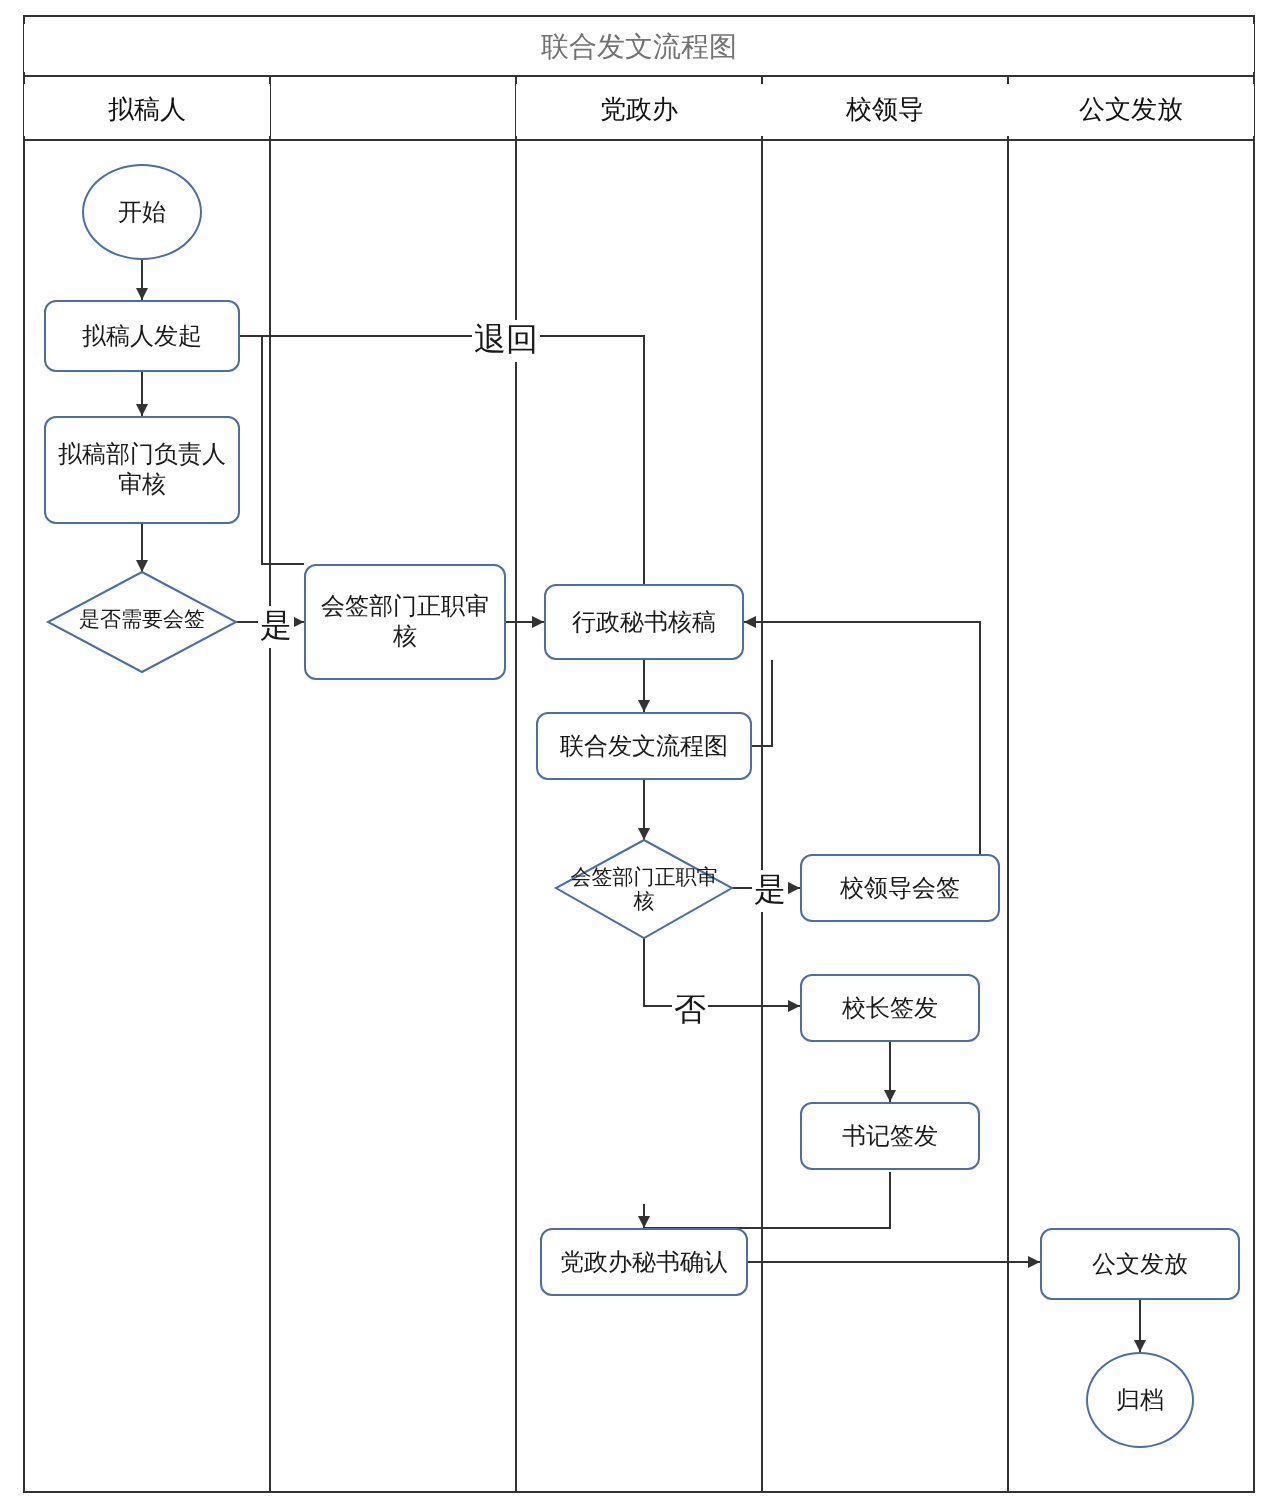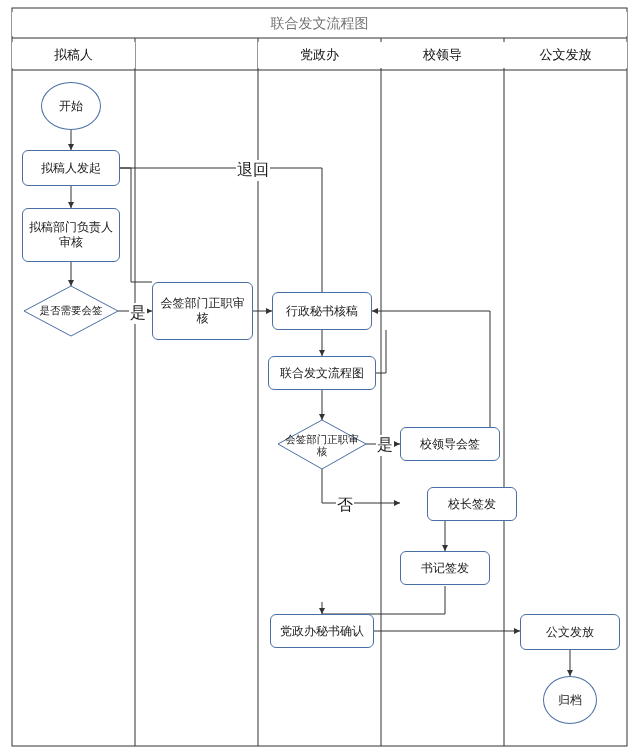--- a/index.html
+++ b/index.html
@@ -145,21 +145,21 @@
   <div class="node diamond-label" style="left:26px; top:300px; width:90px; height:22px;">是否需要会签</div>
 
   <div class="node box" style="left:152px; top:282px; width:101px; height:58px;">会签部门正职审核</div>
 
   <div class="node box" style="left:272px; top:292px; width:100px; height:38px;">行政秘书核稿</div>
   <div class="node box" style="left:268px; top:356px; width:108px; height:34px;">联合发文流程图</div>
   <div class="node diamond-label" style="left:282px; top:431px; width:80px; height:28px; line-height:1.15;">会签部门正职审核</div>
   <div class="node box" style="left:270px; top:614px; width:104px; height:34px;">党政办秘书确认</div>
 
   <div class="node box" style="left:400px; top:427px; width:100px; height:34px;">校领导会签</div>
-  <div class="node box" style="left:400px; top:487px; width:90px; height:34px;margin-left:27px;">校长签发</div>
+  <div class="node box" style="left:400px; top:487px; width:90px; height:34px;">校长签发</div>
   <div class="node box" style="left:400px; top:551px; width:90px; height:34px;">书记签发</div>
 
   <div class="node box" style="left:520px; top:614px; width:100px; height:36px;">公文发放</div>
   <div class="node terminator" style="left:543px; top:676px; width:54px; height:48px;">归档</div>
 
   <div class="edge-label" style="left:236px; top:160px;">退回</div>
   <div class="edge-label" style="left:129px; top:303px;">是</div>
   <div class="edge-label" style="left:376px; top:435px;">是</div>
   <div class="edge-label" style="left:336px; top:495px;">否</div>
 

